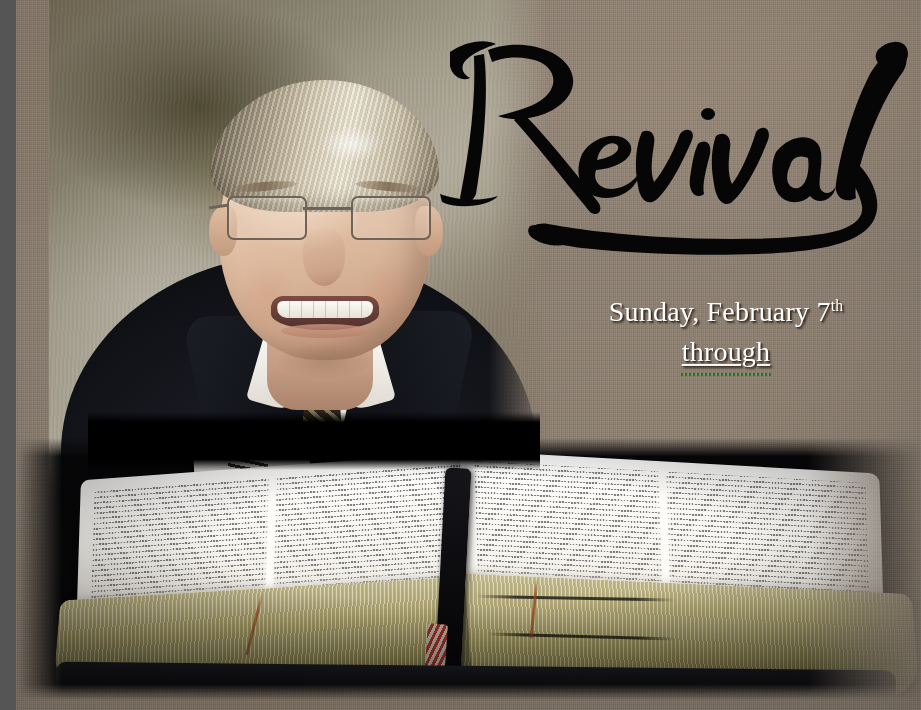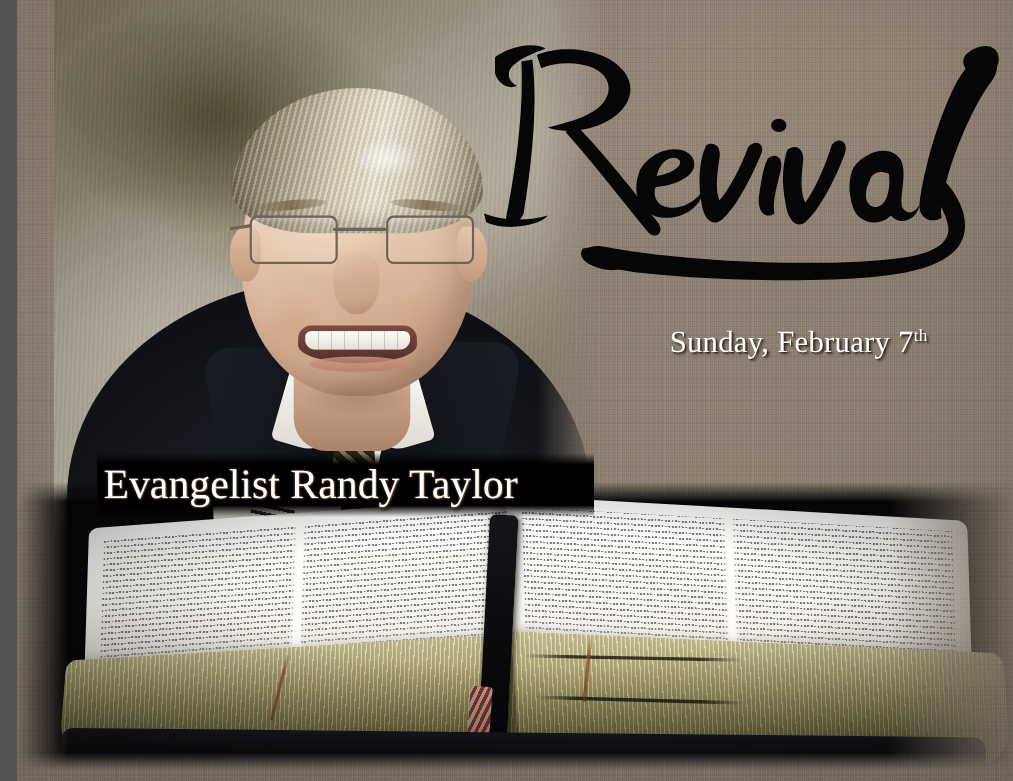--- a/index.html
+++ b/index.html
@@ -686,20 +686,21 @@
                  C420 168, 412 154, 404 146 Z"></path>
 
         <path d="M90 200 C104 196, 124 200, 130 210 C134 218, 120 222, 106 218
                  C94 215, 84 208, 90 200 Z"></path>
       </g>
     </svg>
   </div>
 
   <div class="dates">
     <div class="line"><span>Sunday, February 7</span><sup>th</sup></div>
+    <div class="line"><span class="through-word">through</span></div>
   </div>
 
   <div class="bible">
     <div class="bible-dark"></div>
 
     <div class="glasses-prop"></div>
 
     <div class="page-l">
       <div class="typetext"></div>
       <div class="col-gutter" style="left:186px;"></div>
@@ -719,15 +720,14 @@
       <div class="red-mark" style="left:66px; top:0px;"></div>
     </div>
 
     <div class="ribbon"></div>
     <div class="headband"></div>
     <div class="cover"></div>
     <div class="bible-shadow"></div>
   </div>
 
   <div class="name-banner"></div>
-  <div class="name-text">Evangelist Randy Taylor</div>
 
 </div>
 
 </body></html>

